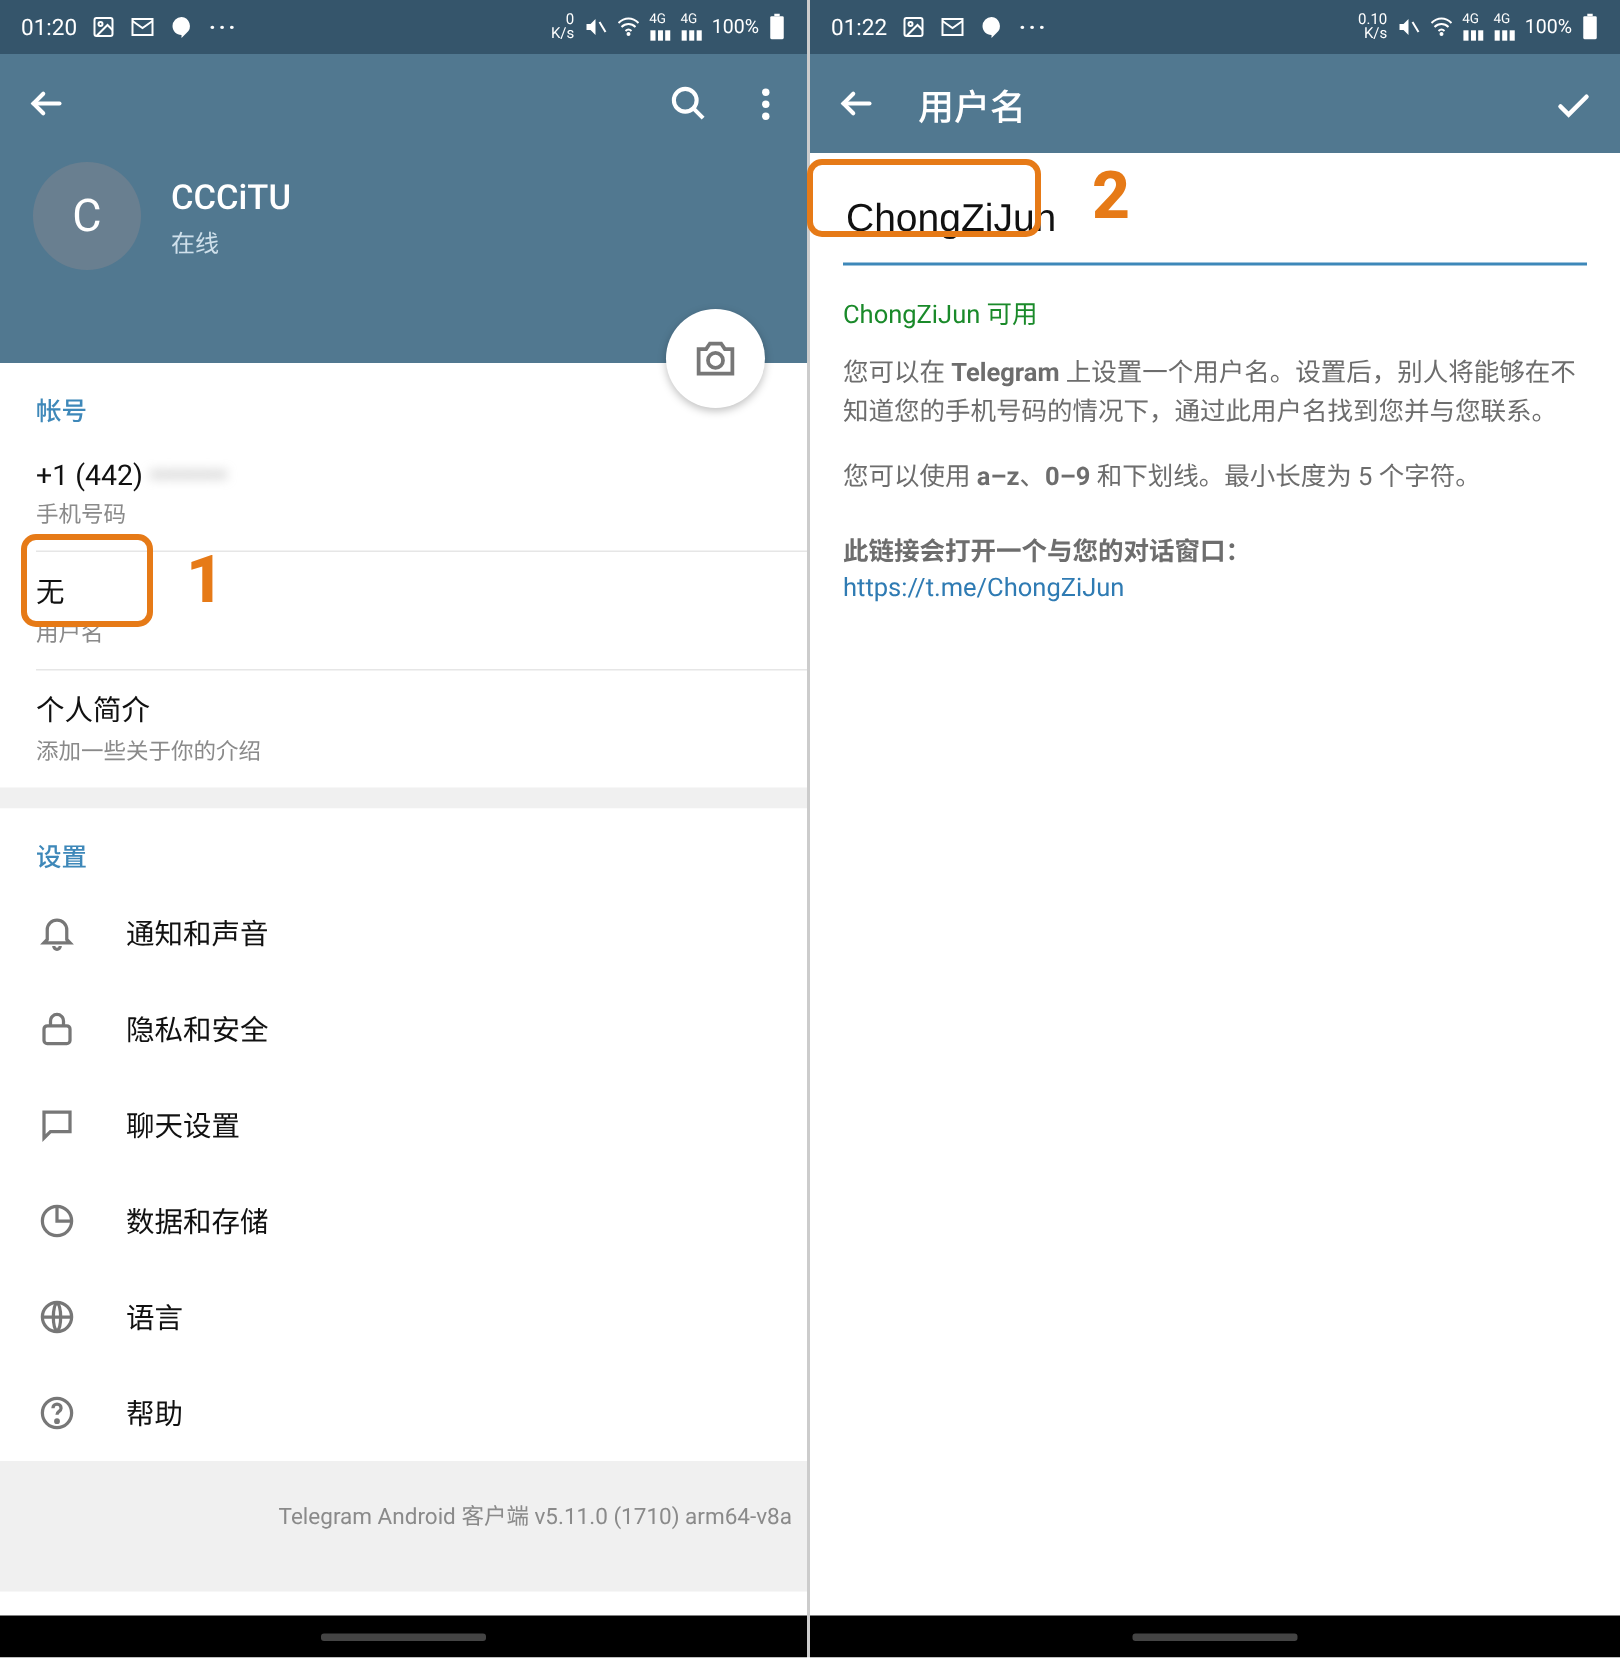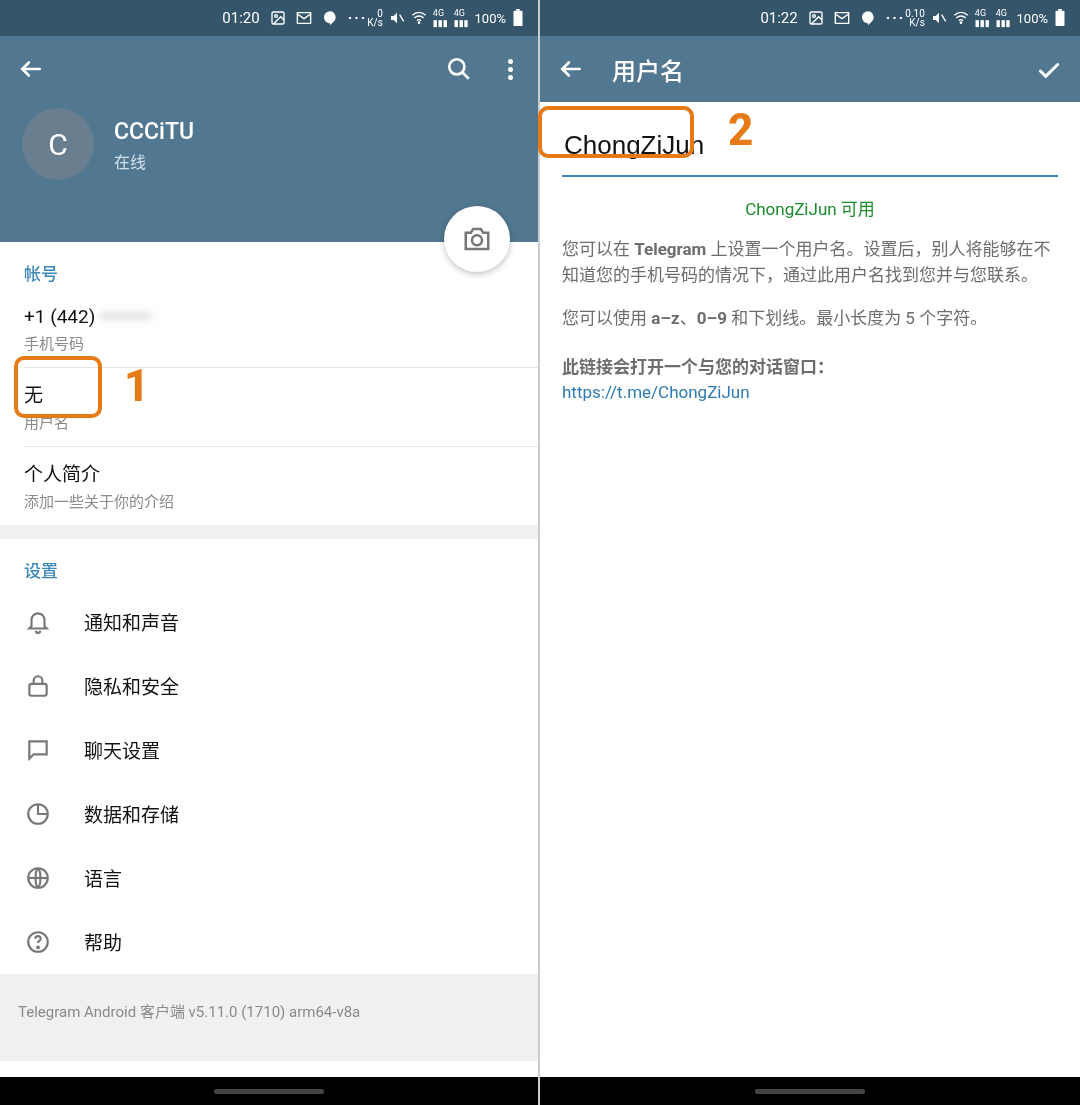--- a/index.html
+++ b/index.html
@@ -10,21 +10,21 @@
     height: 1105px;
     display: flex;
   }
   .phone { width: 540px; height: 1105px; display: flex; flex-direction: column; background:#fff; position:relative;}
   .phone-left { border-right: 2px solid #ccc; }
 
   
   .statusbar {
     height: 36px; background: #35556b; color: #fff;
     display: flex; align-items: center; padding: 0 14px;
-    font-size: 15px; justify-content: flex-end;
+    font-size: 15px; justify-content: space-between;
   }
   .statusbar .left { display:flex; align-items:center; gap:10px;}
   .statusbar .right { display:flex; align-items:center; gap:6px; font-size:13px;}
   .status-ico { display:inline-flex; align-items:center; justify-content:center;}
   .dots { letter-spacing:2px; font-weight:bold;}
   .ks { font-size:10px; line-height:9px; text-align:right;}
   
   
   .appbar {
     height: 66px; background: #517890; color: #fff;
@@ -68,39 +68,39 @@
   .row .secondary { font-size:15px; color:#8a8a8a; margin-top:4px;}
   .divider { height:1px; background:#e6e6e6; margin-left:24px;}
   .gap { height:14px; background:#f0f0f0;}
   .setting-row {
     display:flex; align-items:flex-start; gap:32px;
     padding:18px 24px; font-size:19px; color:#111;
   }
   .setting-row .sicon { width:28px; height:28px; display:inline-flex; align-items:center; justify-content:center; color:#777;}
   .footer {
     background:#f0f0f0; color:#8a8a8a; font-size:15px;
-    text-align:left; padding:26px 10px 40px 18px; flex:0 0 auto;
+    text-align:right; padding:26px 10px 40px 5px; flex:0 0 auto;
   }
 
   
   .annot-box {
     position:absolute; border:4px solid #e67a17; border-radius:10px; pointer-events:none;
   }
   .annot-num {
     position:absolute; color:#e67a17; font-size:44px; font-weight:800; pointer-events:none;
   }
 
   
   .right-body { padding: 18px 22px; position:relative;}
   .username-input {
     width:100%; border:none; border-bottom:2px solid #3e88b9;
     font-size:26px; padding:10px 2px 14px 2px; outline:none; color:#111;
     background:transparent;
   }
-  .avail { color:#1a8a2a; font-size:17px; margin-top:18px;text-align:center;}
+  .avail { color:#1a8a2a; font-size:17px; margin-top:18px;}
   .desc { color:#6d6d6d; font-size:17px; line-height:1.55; margin-top:16px;}
   .desc b { font-weight:700;text-align:right; }
   .link-line { color:#6d6d6d; font-size:17px; margin-top:22px;font-weight:bold;}
   .link { color:#2f7bb3; font-size:17px; margin-top:4px; display:block;}
 
   
   .navbar { height:28px; background:#000; margin-top:auto; display:flex; justify-content:center; align-items:center; gap:100px;}
   .navbar .nb { width:110px; height:5px; background:#444; border-radius:2px;}
 
   

